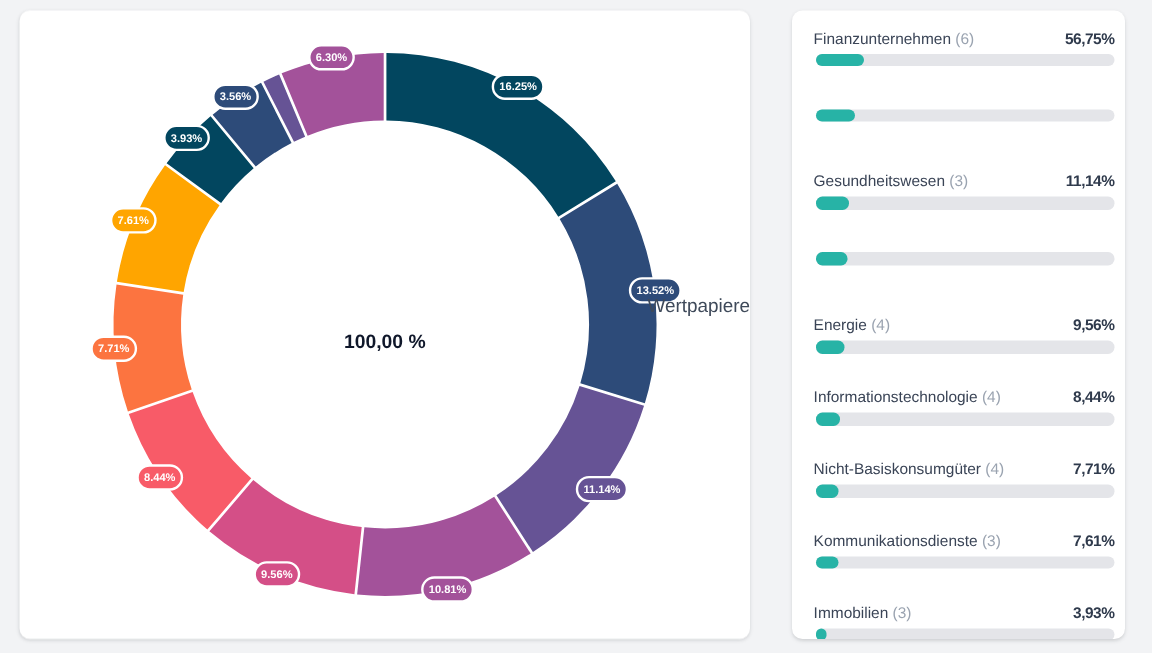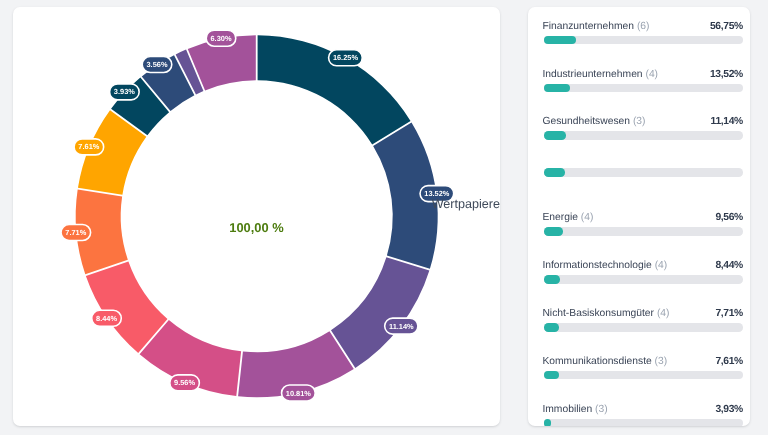--- a/index.html
+++ b/index.html
@@ -21,21 +21,21 @@
   #chart-card{left:12.8px;top:7px;width:487px;height:418.5px;}
   #list-card{left:527.6px;top:7px;width:222px;height:418.5px;overflow:hidden;}
 
   .donut-wrap{position:absolute;left:0;top:0;width:487px;height:418px;will-change:transform;}
   .center-label{
     position:absolute;width:100%;text-align:right;
     font-size:12.6px;color:#3f4a5a;
   }
   .center-value{
     position:absolute;width:100%;text-align:center;
-    font-size:12.9px;font-weight:bold;color:#4d7c0f;
+    font-size:12.9px;font-weight:bold;color:#0f172a;
   }
 
   .list-inner{position:absolute;left:0;top:0;width:230.2px;}
   .row{position:absolute;left:15.6px;width:199px;}
   .row-head{display:flex;justify-content:space-between;align-items:baseline;}
   .row-name{font-size:10.3px;color:#3a4456;white-space:nowrap;margin-left:-1.2px;}
   .row-count{color:#9aa3b0;}
   .row-val{font-size:10.3px;font-weight:600;color:#2f3a4c;white-space:nowrap;
            letter-spacing:-0.33px;margin-right:-0.33px;}
   .bar-track{position:relative;margin-top:4px;height:8.6px;border-radius:4.3px;background:#e4e5e9;}
@@ -114,24 +114,20 @@
         <div class="row" style="top: 13.7px;">
           <div class="row-head">
             <div class="row-name"><span>Finanzunternehmen</span> <span class="row-count">(6)</span></div>
             <div class="row-val">56,75%</div>
           </div>
           <div class="bar-track">
             <div class="bar-fill" style="width: 32.3375px;"></div>
           </div>
         </div>
         <div class="row" style="top: 61.575px;">
-          <div class="row-head">
-            <div class="row-name"><span>Industrieunternehmen</span> <span class="row-count">(4)</span></div>
-            <div class="row-val">13,52%</div>
-          </div>
           <div class="bar-track">
             <div class="bar-fill" style="width: 26.9048px;"></div>
           </div>
         </div>
         <div class="row" style="top: 109.45px;">
           <div class="row-head">
             <div class="row-name"><span>Gesundheitswesen</span> <span class="row-count">(3)</span></div>
             <div class="row-val">11,14%</div>
           </div>
           <div class="bar-track">

